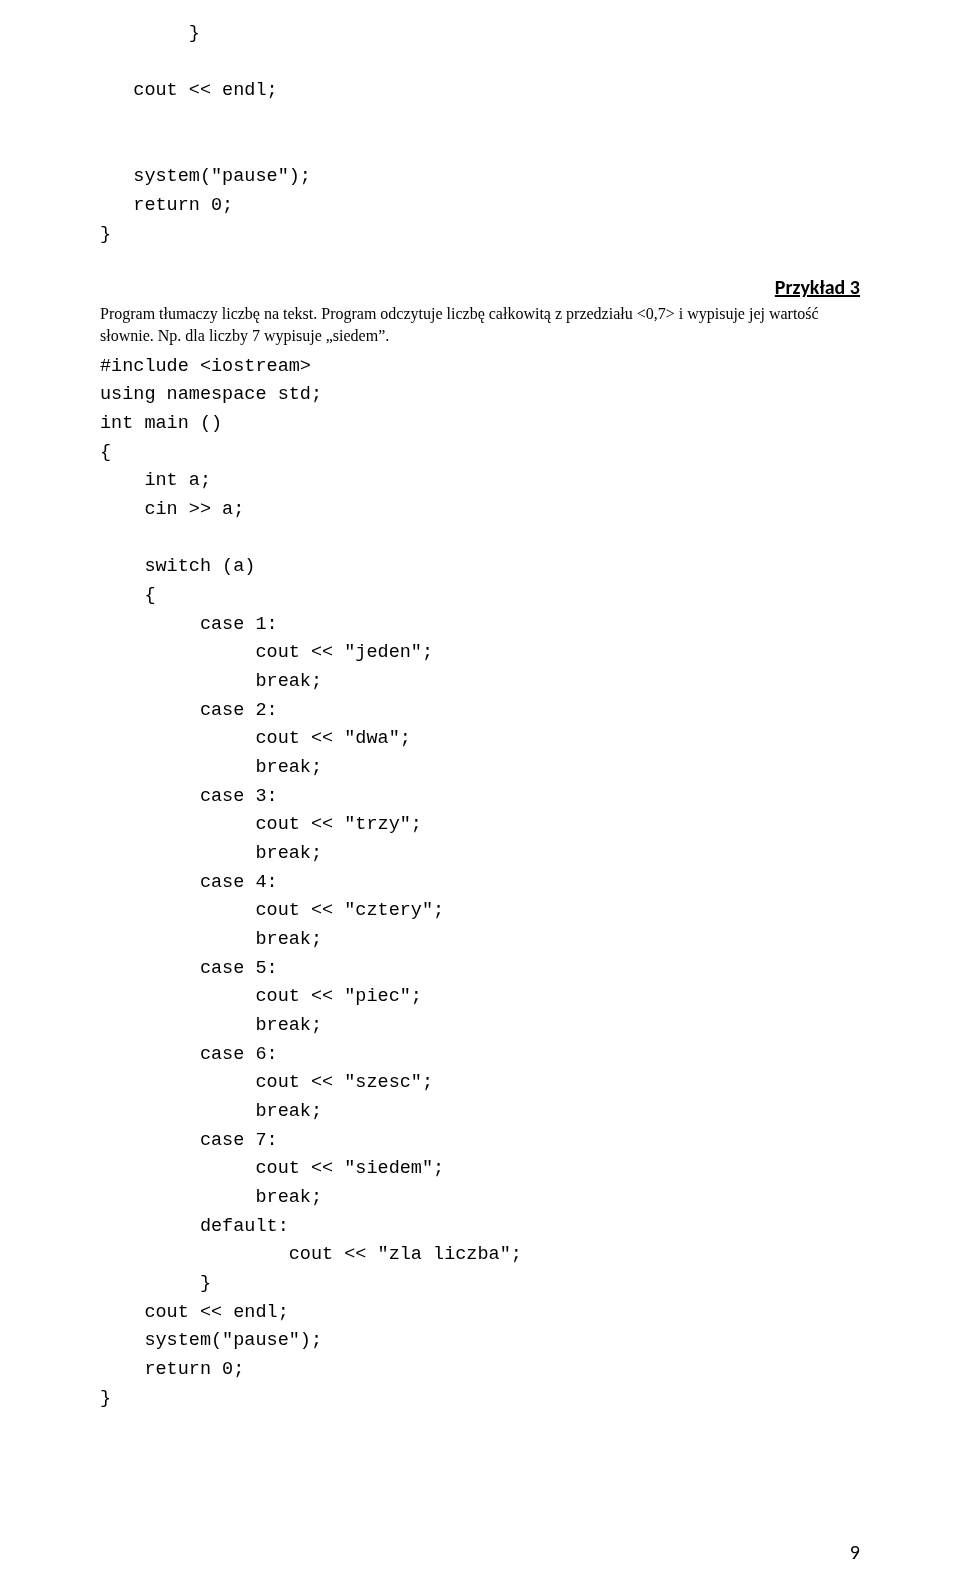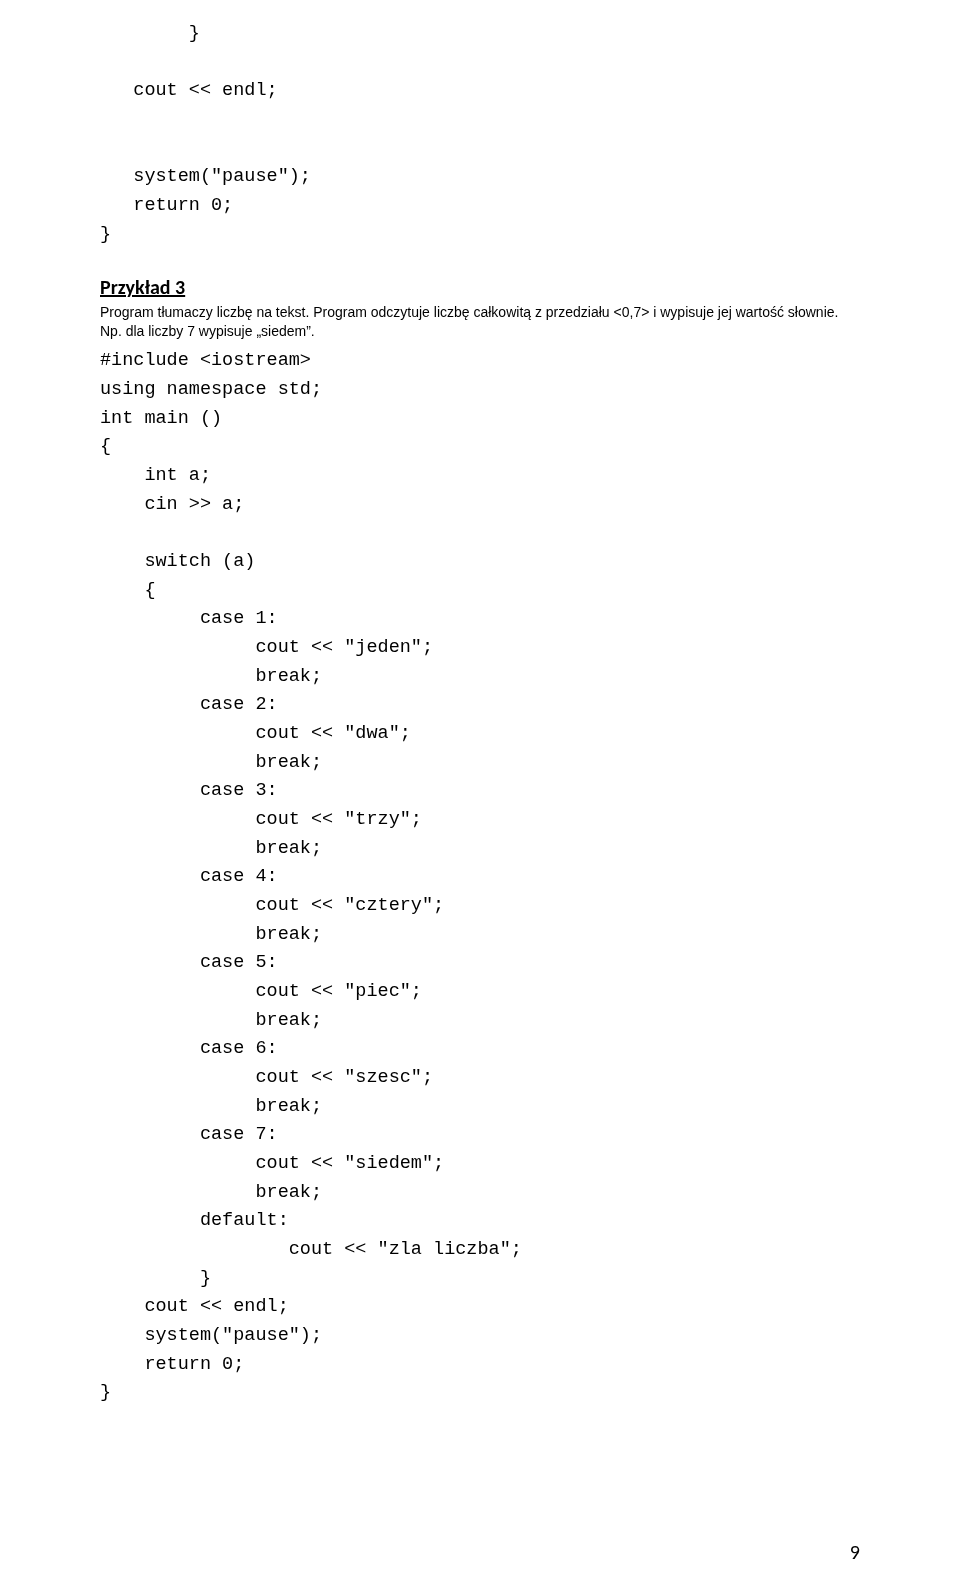--- a/index.html
+++ b/index.html
@@ -22,24 +22,25 @@
     color: #000;
     white-space: pre;
   }
   .heading {
     font-family: Calibri, Arial, sans-serif;
     font-size: 20px;
     font-weight: bold;
     text-decoration: underline;
     margin-top: 26px;
     margin-bottom: 4px;
+    text-align: right;
   }
   .body-text {
-    font-family: Liberation Sans, sans-serif;
-    font-size: 14px;
+    font-family: Liberation Serif, serif;
+    font-size: 16px;
     line-height: 1.35;
     margin-top: 4px;
     margin-bottom: 6px;
   }
   .page-number {
     position: absolute;
     bottom: 28px;
     right: 100px;
     font-family: Calibri, Arial, sans-serif;
     font-size: 20px;

